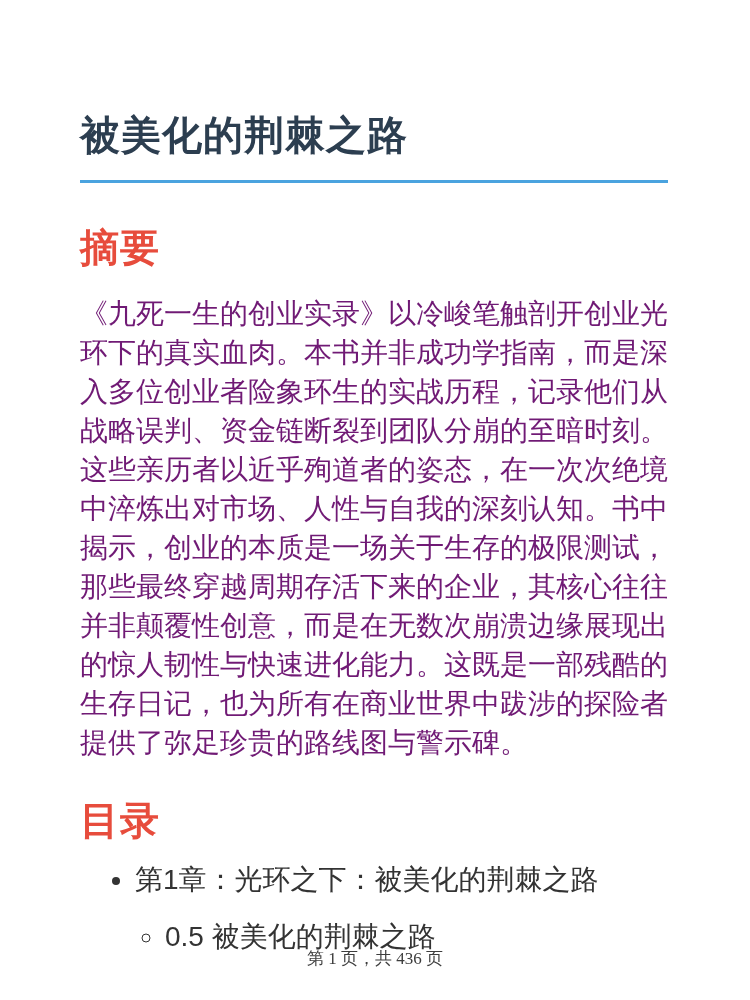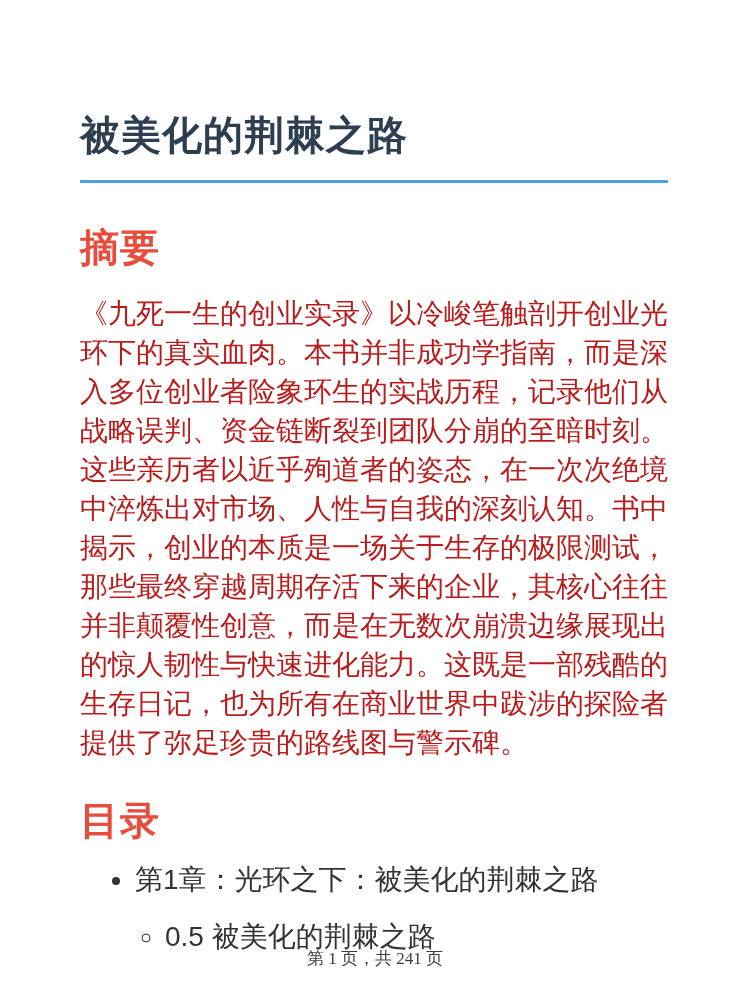--- a/index.html
+++ b/index.html
@@ -30,21 +30,21 @@
     font-weight: 700;
     color: #e74c3c;
     letter-spacing: 1px;
   }
   .section-heading.abstract { margin: 40px 0 20px 0; }
   .section-heading.toc      { margin: 34px 0 14px 0; }
   .abstract-body {
     margin: 0;
     font-size: 28px;
     line-height: 39px;
-    color: #b91c1c;
+    color: #701a75;
     text-align: justify;
     text-justify: inter-ideograph;
   }
   ul.toc-list {
     margin: 0;
     padding-left: 55px;
     list-style: disc;
     color: #333333;
   }
   ul.toc-list > li {
@@ -91,15 +91,15 @@
     <li>
       <span>第1章：光环之下：被美化的荆棘之路</span>
       <ul class="toc-sublist">
         <li>
           <span>0.5 被美化的荆棘之路</span>
         </li>
       </ul>
     </li>
   </ul>
 
-  <div class="page-footer">第 1 页，共 241 页</div>
+  <div class="page-footer">第 1 页，共 436 页</div>
 
 </div>
 
 </body></html>

